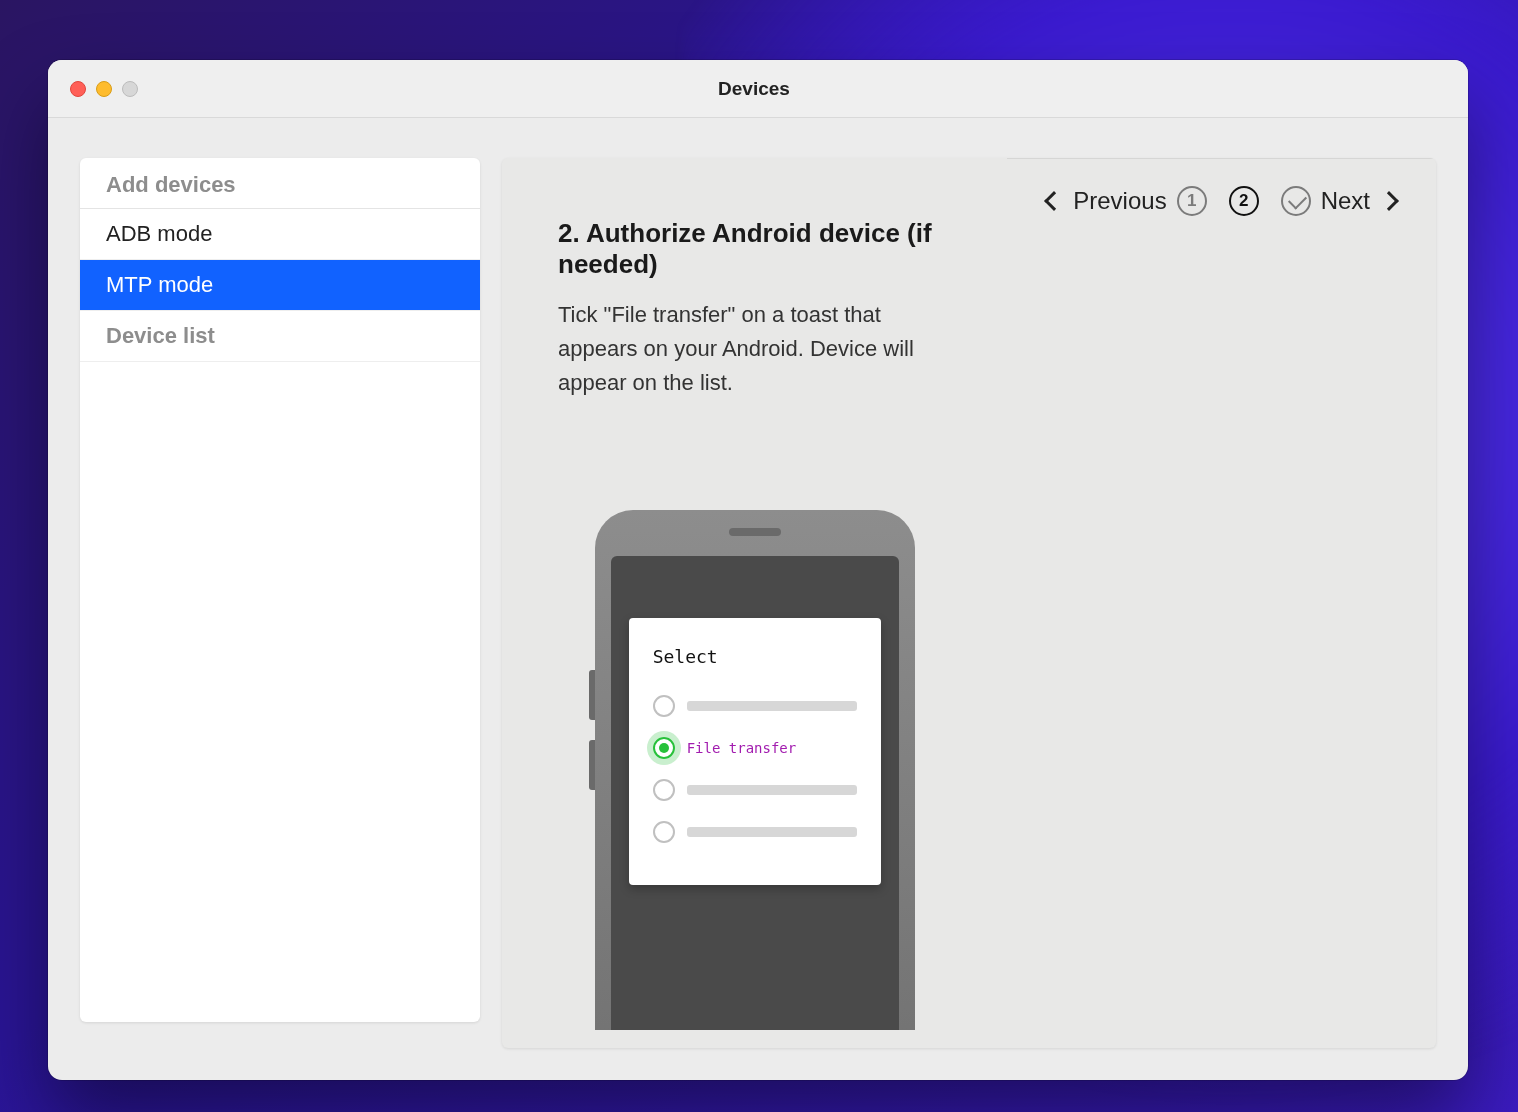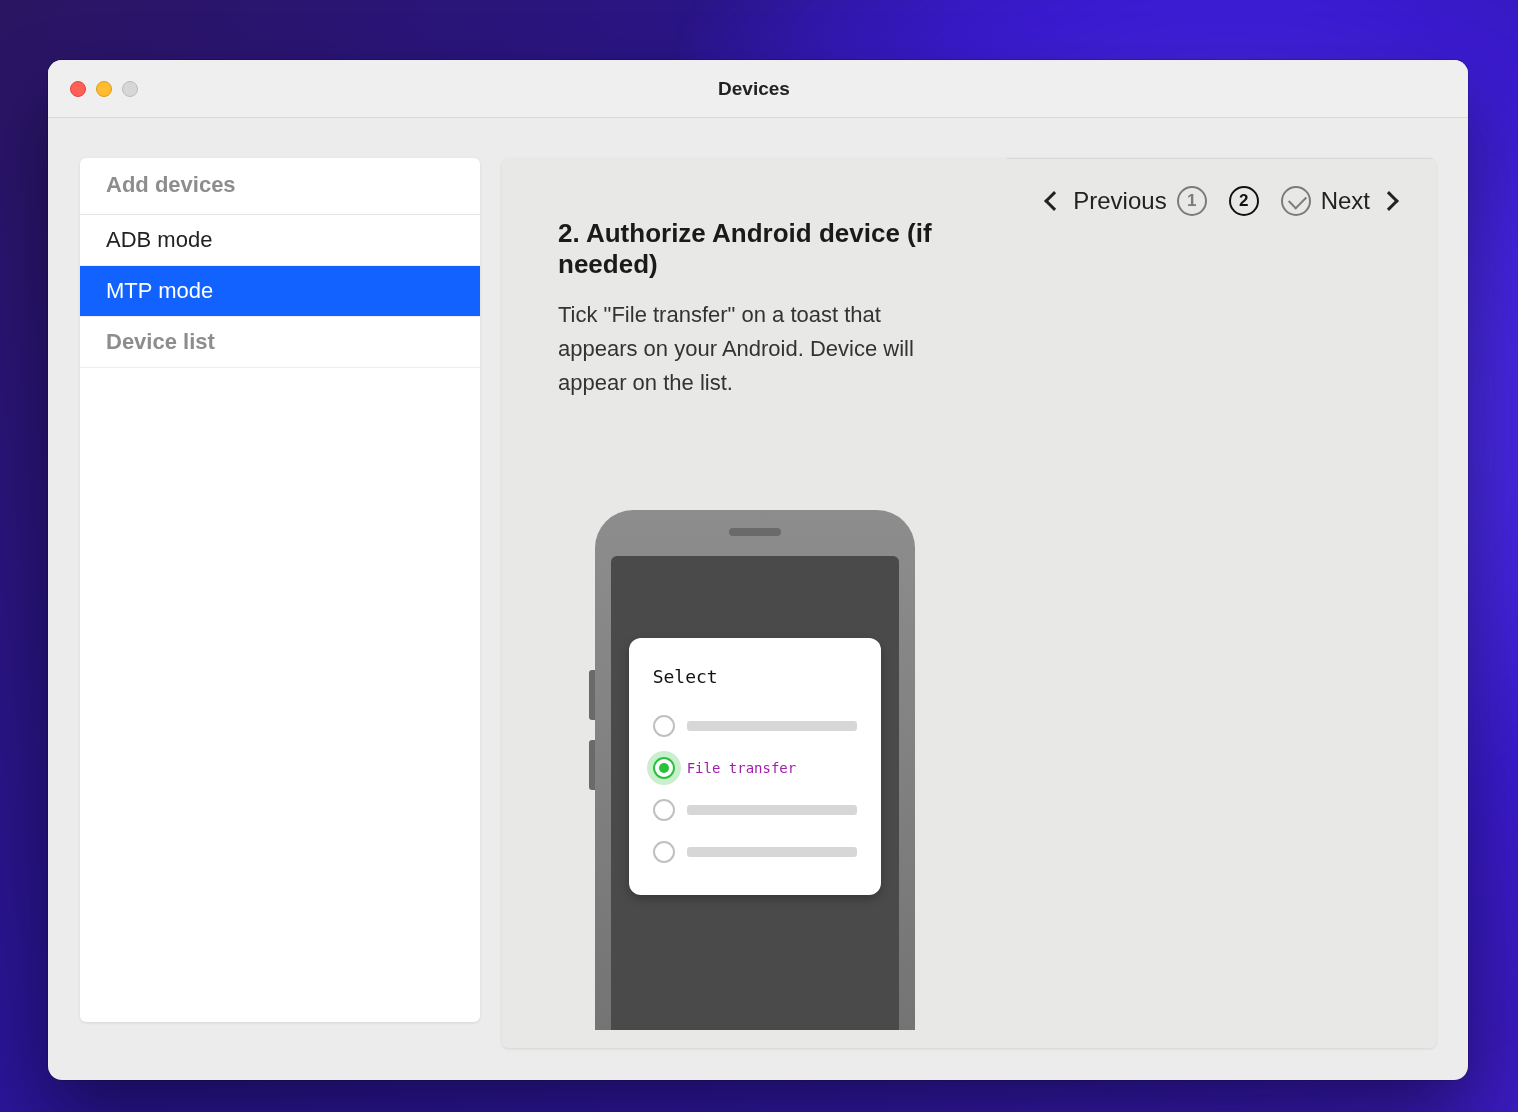--- a/index.html
+++ b/index.html
@@ -57,21 +57,21 @@
   .sidebar {
     width: 400px;
     background: #fff;
     border-radius: 6px;
     box-shadow: 0 1px 3px rgba(0,0,0,.1);
     overflow: hidden;
     align-self: flex-start;
     min-height: 864px;
   }
   .side-header {
-    padding: 14px 26px 16px;
+    padding: 14px 26px 10px;
     font-size: 22px;
     font-weight: 600;
     color: #8d8d8d;
     border-bottom: 1px solid #e4e4e4;
   }
   .side-item {
     padding: 12px 26px;
     font-size: 22px;
     font-weight: 400;
     color: #222;
@@ -118,24 +118,24 @@
   .screen {
     position:absolute;
     top: 46px; left:16px; right:16px; bottom:0;
     background:#4a4a4a;
     border-radius: 6px 6px 0 0;
   }
   .volbtn { position:absolute; left:-6px; width:6px; height:50px; background:#6a6a6a; border-radius:3px 0 0 3px; }
   .volbtn.b1{ top:160px;} .volbtn.b2{ top:230px;}
   .toast {
     position:absolute;
-    top: 82px; left: 18px; right: 18px;
+    top: 62px; left: 18px; right: 18px;
     background:#fff;
-    border-radius: 12px;
-    padding: 28px 24px 22px;
+    border-radius: 4px;
+    padding: 28px 24px 32px;
     box-shadow: 0 4px 10px rgba(0,0,0,.25);
   }
   .toast-title { font-family: ui-monospace,Menlo,monospace; font-size:18px; color:#111; margin-bottom: 18px; }
   .opt { display:flex; align-items:center; gap:12px; padding: 10px 0; }
   .radio { width:22px; height:22px; border:2px solid #c0c0c0; border-radius:50%; flex-shrink:0; }
   .radio.sel { border-color:#27c13a; box-shadow: 0 0 0 6px rgba(39,193,58,.25); position:relative; }
   .radio.sel::after { content:""; position:absolute; inset:4px; background:#27c13a; border-radius:50%; }
   .line { flex:1; height:10px; background:#d7d7d7; border-radius:3px; }
   .opt-label { font-family: ui-monospace,Menlo,monospace; font-size:14px; color:#a21caf; }
   .footer {

